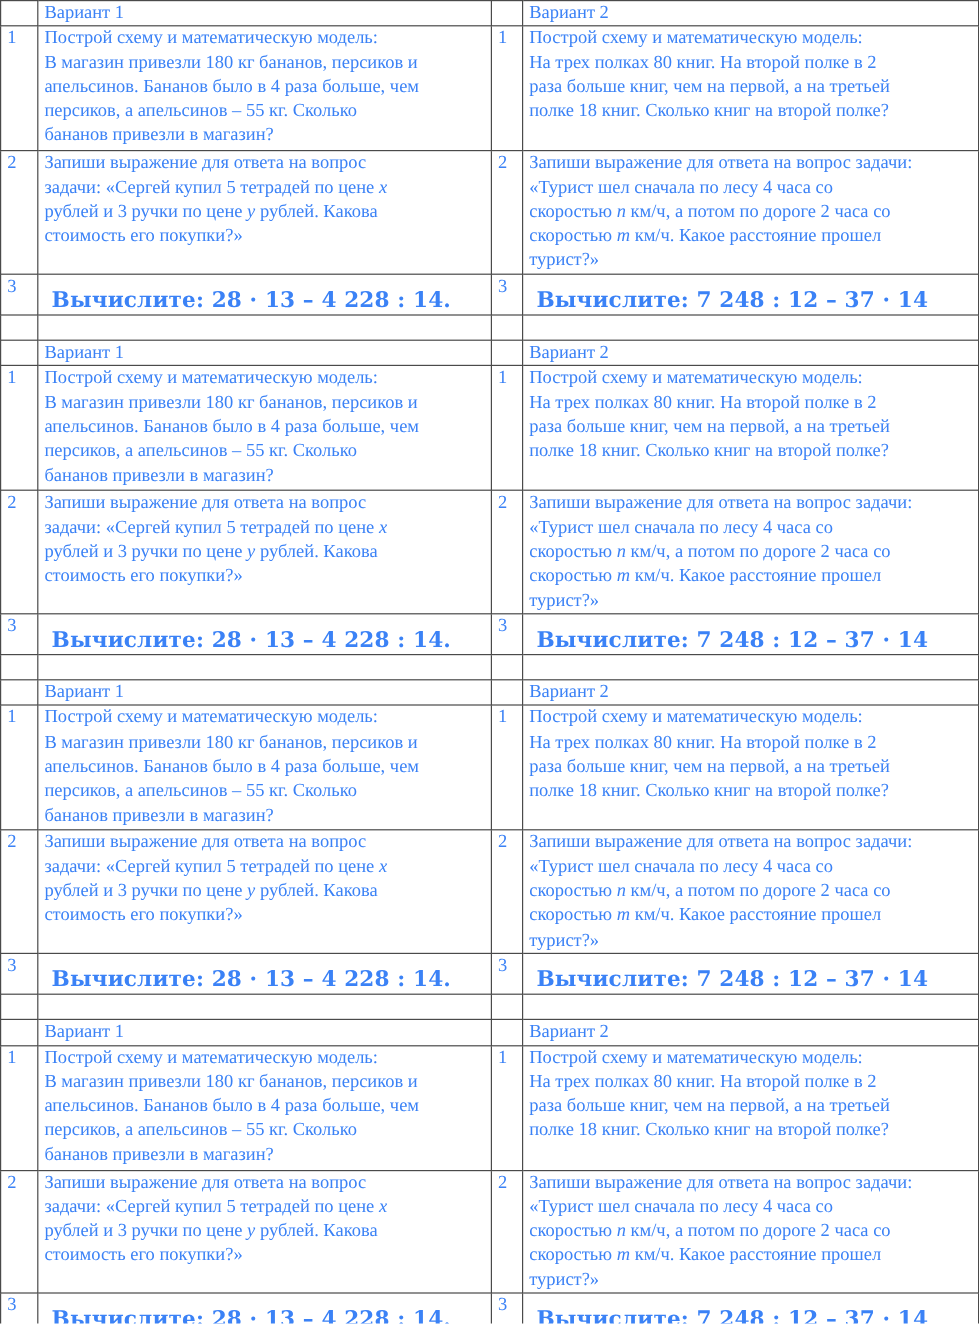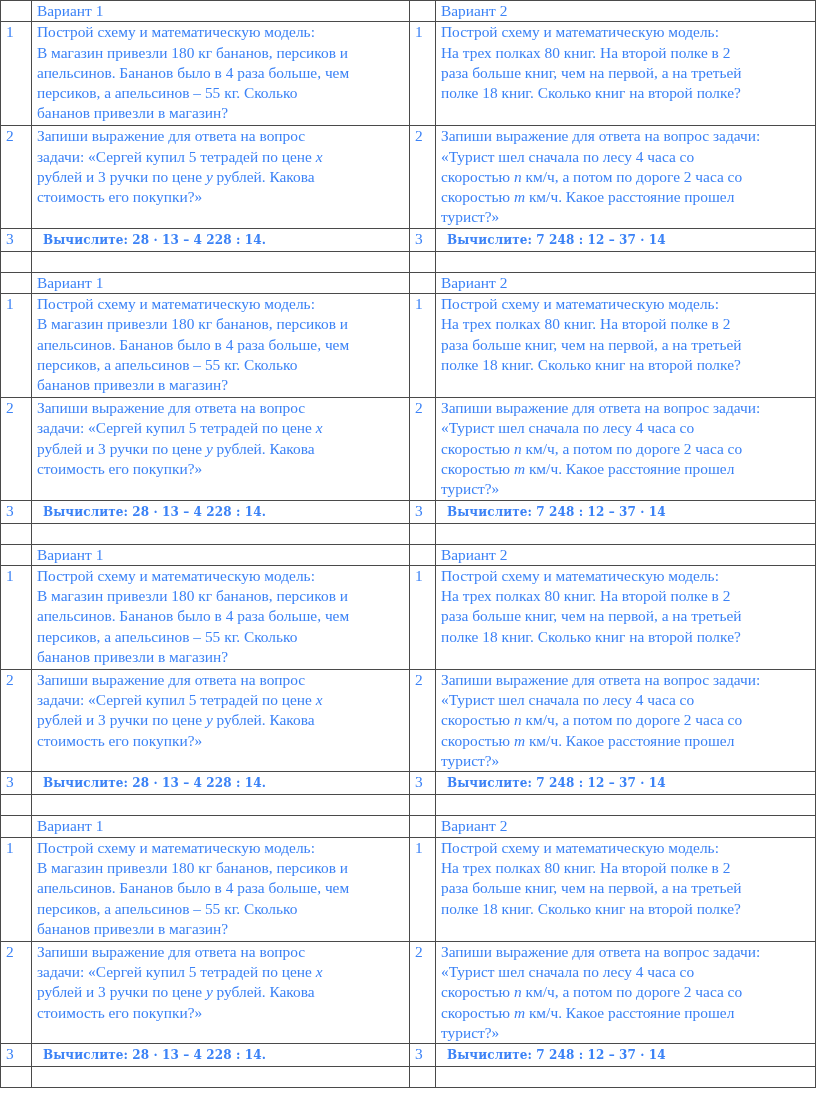--- a/index.html
+++ b/index.html
@@ -27,25 +27,25 @@
   td.num { padding: 0 0 0 5px; }
   tr.hdr td { height: 19px; }
   tr.r1 td { height: 103px; }
   tr.r2 td { height: 100px; }
   tr.r3 td { height: 22px; }
   tr.gap td { height: 20px; }
   .line { display: block; white-space: nowrap; }
   .calc {
     font-family: "DejaVu Serif", "Liberation Serif", serif;
     font-weight: bold;
-    font-size: 12px;
+    font-size: 18px;
     letter-spacing: 0.1px;
     padding-left: 6px;
     display: inline-block;
-    margin-top: 1px;
+    margin-top: 12px;
   }
   .it { font-style: italic; }
 </style>
 </head>
 <body>
 
 <table class="sheet">
   <colgroup>
     <col class="c-num1">
       <col class="c-txt1">

